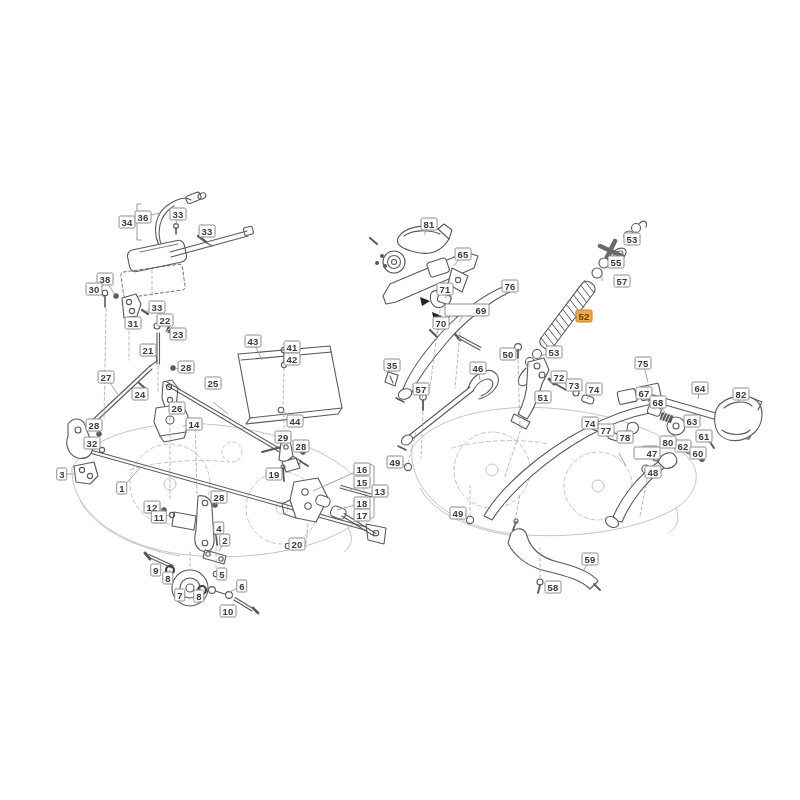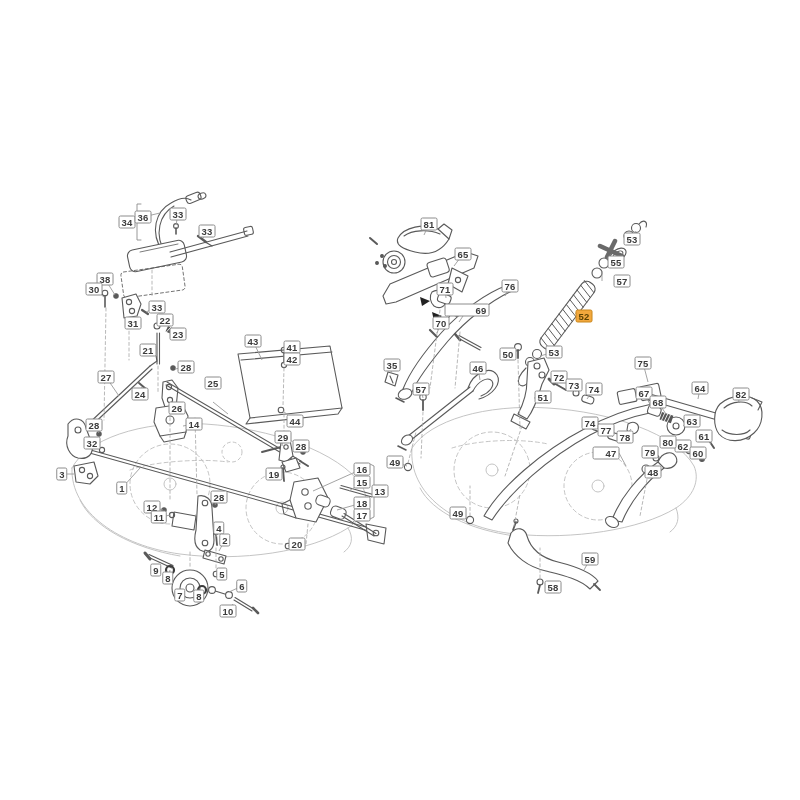--- a/index.html
+++ b/index.html
@@ -513,20 +513,20 @@
       <span class="plabel" style="left: 741px; top: 394px;">82</span>
       <span class="plabel" style="left: 590px; top: 423px;">74</span>
       <span class="plabel" style="left: 606px; top: 430px;">77</span>
       <span class="plabel" style="left: 625px; top: 437px;">78</span>
       <span class="plabel" style="left: 692px; top: 421px;">63</span>
       <span class="plabel" style="left: 704px; top: 436px;">61</span>
       <span class="plabel" style="left: 683px; top: 446px;">62</span>
       <span class="plabel" style="left: 698px; top: 453px;">60</span>
       <span class="plabel" style="left: 668px; top: 442px;">80</span>
       <span class="plabel" style="left: 650px; top: 452px;">79</span>
-      <span class="plabel" style="left: 606px; top: 453px; padding-left: 12px;">47</span>
+      <span class="plabel" style="left: 647px; top: 453px; padding-left: 12px;">47</span>
       <span class="plabel" style="left: 653px; top: 472px;">48</span>
       <span class="plabel" style="left: 458px; top: 513px;">49</span>
       <span class="plabel" style="left: 590px; top: 559px;">59</span>
       <span class="plabel" style="left: 553px; top: 587px;">58</span>
     </div>
 
 </div>
 
 </body></html>

